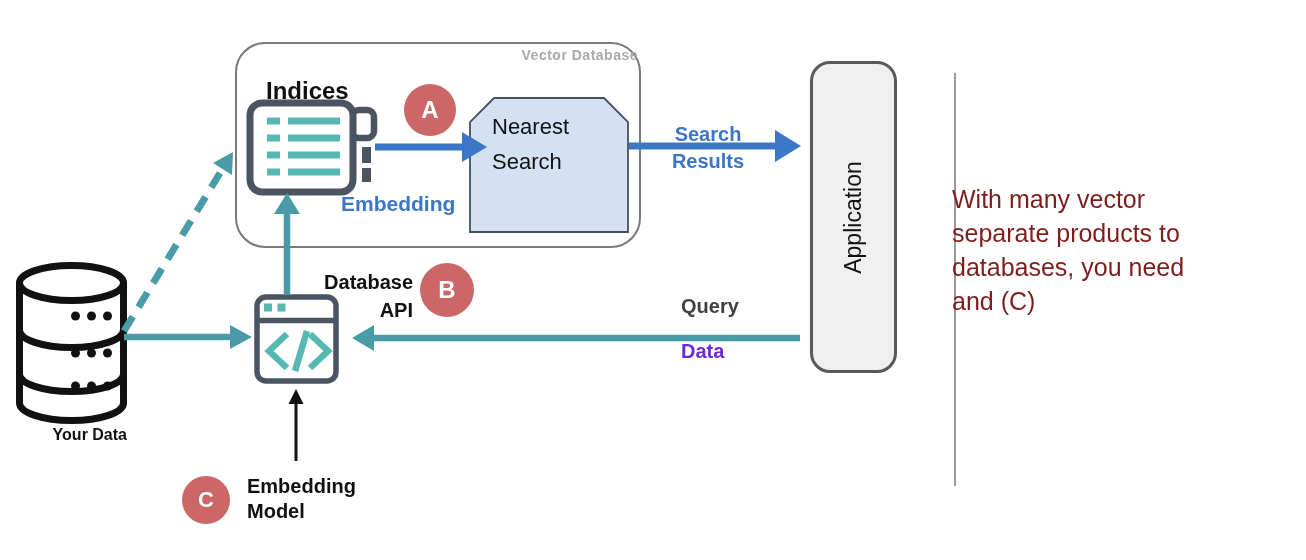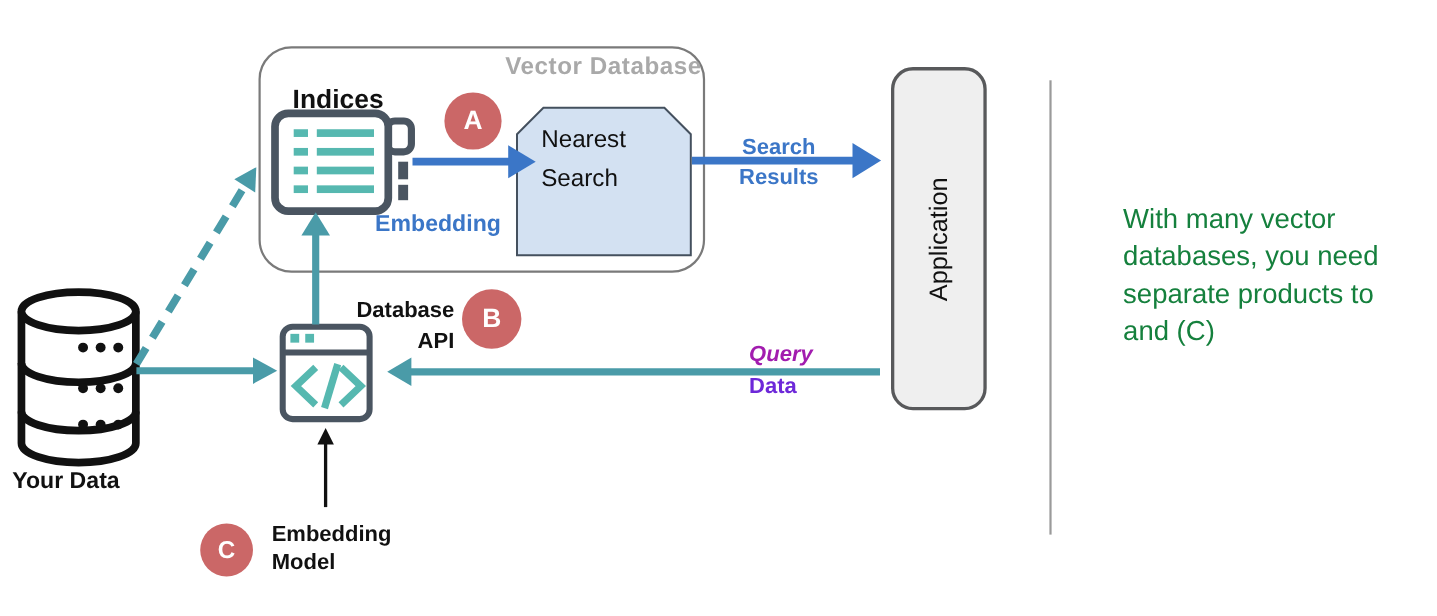--- a/index.html
+++ b/index.html
@@ -3,55 +3,55 @@
 <meta charset="utf-8">
 <style>
   html,body{margin:0;padding:0;background:#fff;}
   .canvas{position:relative;width:1306px;height:560px;background:#fff;overflow:hidden;
           font-family:"Liberation Sans",sans-serif;color:#111;}
   .lbl{position:absolute;white-space:nowrap;}
 
   
   .vdb-box{position:absolute;left:235px;top:42px;width:406px;height:206px;
            border:2px solid #7a7a7a;border-radius:30px;background:#fff;box-sizing:border-box;}
-  .vdb-title{left:400px;top:47px;width:238px;text-align:right;font-size:22px;font-weight:bold;
+  .vdb-title{left:400px;top:47px;width:238px;text-align:right;font-size:14px;font-weight:bold;
              color:#a9a9a9;letter-spacing:0.5px;}
 
   .indices-label{left:266px;top:77px;font-size:24px;font-weight:bold;}
   .embedding-label{left:341px;top:192px;font-size:21px;font-weight:bold;color:#3b76c7;}
 
   
   .nns-text{left:492px;top:109px;font-size:22px;line-height:35px;}
 
   
   .badge{position:absolute;background:#cb6767;border-radius:50%;color:#fff;font-weight:bold;
          display:flex;align-items:center;justify-content:center;}
   .badge-a{left:404px;top:84px;width:52px;height:52px;font-size:24px;}
   .badge-b{left:420px;top:263px;width:54px;height:54px;font-size:24px;}
   .badge-c{left:182px;top:476px;width:48px;height:48px;font-size:22px;}
 
   
   .search-results{left:655px;top:121px;width:106px;text-align:center;font-size:20px;
                   font-weight:bold;color:#3b76c7;line-height:27px;}
-  .query{left:681px;top:311px;font-size:20px;font-weight:bold;color:#a21caf;font-style:italic;}
+  .query{left:681px;top:295px;font-size:20px;font-weight:bold;color:#404040;}
   .data{left:681px;top:340px;font-size:20px;font-weight:bold;color:#6d28d9;}
   .inference-label{left:313px;top:268px;width:100px;text-align:right;font-size:20px;
                    font-weight:bold;line-height:28px;}
-  .your-data{left:4px;top:426px;width:112px;text-align:center;font-size:21px;font-weight:bold;}
+  .your-data{left:15px;top:426px;width:112px;text-align:right;font-size:16px;font-weight:bold;}
   .embedding-model{left:247px;top:474px;font-size:20px;font-weight:bold;line-height:25px;}
 
   
   .app-box{position:absolute;left:810px;top:61px;width:87px;height:312px;background:#efefef;
            border:3px solid #58595b;border-radius:20px;box-sizing:border-box;
            display:flex;align-items:center;justify-content:center;}
   .app-box span{display:block;transform:rotate(-90deg);white-space:nowrap;font-size:23px;}
 
   
   .divider{position:absolute;left:954px;top:73px;width:2px;height:413px;background:#9a9a9a;}
-  .note{left:1021px;top:182px;font-size:25px;line-height:34px;color:#15803d;}
+  .note{left:952px;top:182px;font-size:25px;line-height:34px;color:#7f1d1d;}
   .note div{white-space:nowrap;}
 
   svg{position:absolute;left:0;top:0;}
 </style>
 </head>
 <body>
 
 <div class="canvas">
 
   <div class="vdb-box"></div>
@@ -181,18 +181,18 @@
 
   <div class="lbl embedding-model">
     <div>Embedding</div>
     <div>Model</div>
   </div>
 
   <div class="divider"></div>
 
   <div class="lbl note">
     <div>With many vector</div>
+    <div>separate products to</div>
     <div>databases, you need</div>
-    <div>separate products to</div>
     <div>and (C)</div>
   </div>
 
 </div>
 
 </body></html>

